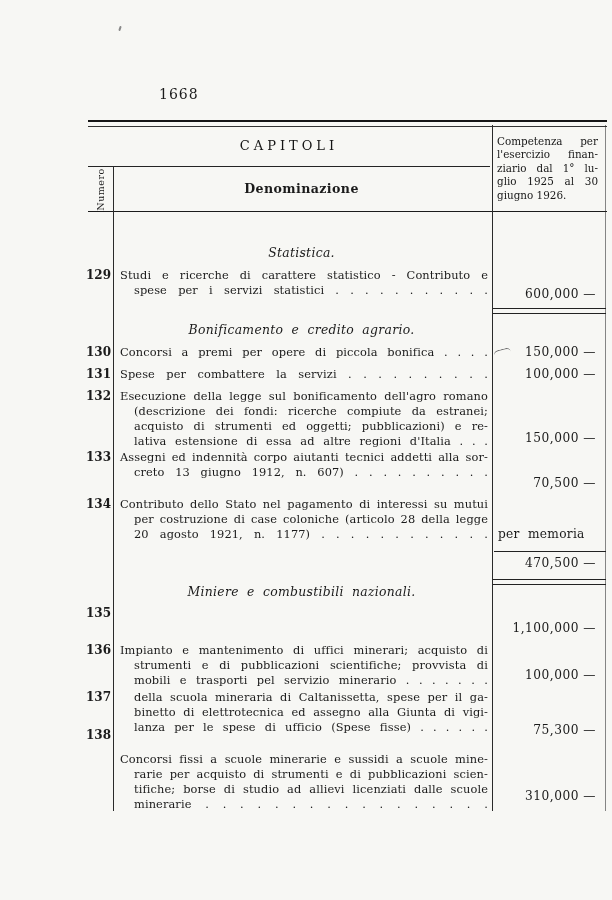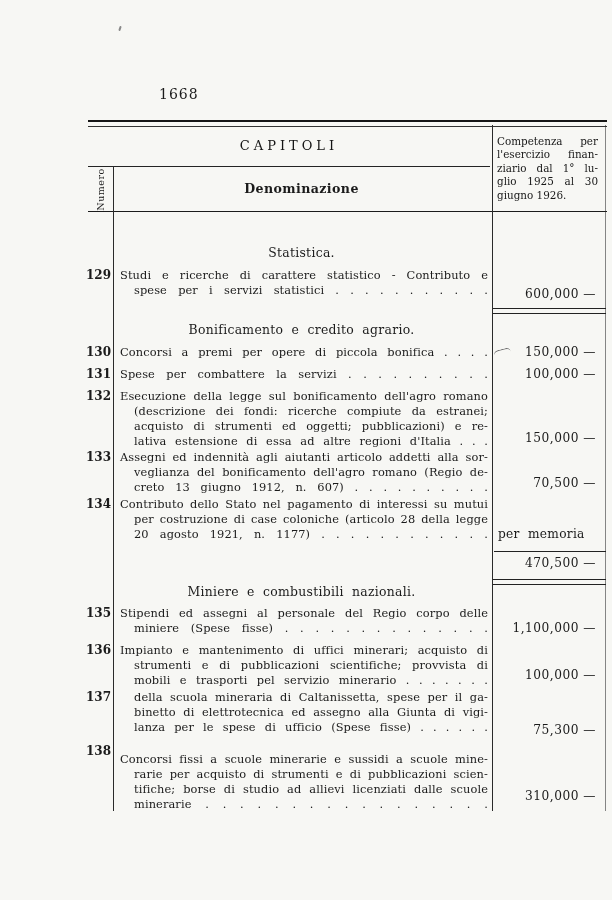--- a/index.html
+++ b/index.html
@@ -28,21 +28,21 @@
                 text-align:center;font-size:13px;letter-spacing:4px;color:#141414;}
   .hdr-denominazione{position:absolute;left:113px;top:167px;width:377px;height:44px;line-height:44px;
                 text-align:center;font-size:12.6px;letter-spacing:.4px;font-weight:bold;}
   .hdr-numero{position:absolute;left:88px;top:167px;width:25px;height:44px;display:flex;align-items:center;justify-content:center;}
   .hdr-numero span{transform:rotate(-90deg);font-size:9.5px;letter-spacing:.5px;white-space:nowrap;}
   .hdr-competenza{position:absolute;left:497px;top:135px;width:101px;font-size:10.4px;line-height:13.4px;color:#181818;}
   .hdr-competenza .tline{text-align:justify;text-align-last:justify;-moz-text-align-last:justify;}
   .hdr-competenza .tline:last-child{text-align-last:left;-moz-text-align-last:left;}
 
   
-  .heading{position:absolute;left:113px;width:377px;text-align:center;
+  .heading{position:absolute;left:113px;width:377px;text-align:center;font-style:italic;
            font-size:12.4px;word-spacing:4px;letter-spacing:.3px;}
   .num{position:absolute;left:86px;width:24px;text-align:right;font-weight:bold;font-size:12px;}
   .desc{position:absolute;left:120px;width:368px;font-size:11.4px;line-height:15px;letter-spacing:.1px;}
   .desc .tline{text-align:justify;text-align-last:justify;-moz-text-align-last:justify;white-space:normal;}
   .desc .tline.cont{padding-left:14px;}
   .amt{position:absolute;left:493px;width:103px;text-align:right;font-size:12.2px;letter-spacing:.5px;white-space:nowrap;}
   .amt.memoria{text-align:left;padding-left:5px;word-spacing:4px;letter-spacing:.3px;}
   .stray{position:absolute;left:494px;top:349px;width:17px;height:7px;border-top:1.6px solid #6d6d6d;
          border-radius:60%/100%;transform:rotate(-14deg);}
 </style>
@@ -104,64 +104,59 @@
   <div class="desc" style="top:389px">
       <div class="tline">Esecuzione della legge sul bonificamento dell'agro romano</div>
       <div class="tline cont">(descrizione dei fondi: ricerche compiute da estranei;</div>
       <div class="tline cont">acquisto di strumenti ed oggetti; pubblicazioni) e re-</div>
       <div class="tline cont">lativa estensione di essa ad altre regioni d'Italia . . .</div>
     </div>
   <div class="amt" style="top:431px">150,000 —</div>
 
   <div class="num" style="top:450px">133</div>
   <div class="desc" style="top:450px">
-      <div class="tline">Assegni ed indennità agli aiutanti articolo addetti alla sor-</div>
-      <div class="tline cont">veglianza del bonificamento dell'agro romano (Regio de-</div>
+      <div class="tline">Assegni ed indennità corpo aiutanti tecnici addetti alla sor-</div>
       <div class="tline cont">creto 13 giugno 1912, n. 607) . . . . . . . . . .</div>
     </div>
   <div class="amt" style="top:476px">70,500 —</div>
 
   <div class="num" style="top:497px">134</div>
   <div class="desc" style="top:497px">
       <div class="tline">Contributo dello Stato nel pagamento di interessi su mutui</div>
       <div class="tline cont">per costruzione di case coloniche (articolo 28 della legge</div>
       <div class="tline cont">20 agosto 1921, n. 1177) . . . . . . . . . . . .</div>
     </div>
   <div class="amt memoria" style="top:527px">per memoria</div>
 
   <div class="amt-rule amt-single" style="top:551px"></div>
   <div class="amt" style="top:556px">470,500 —</div>
   <div class="amt-rule amt-double" style="top:579px"></div>
 
   <div class="heading" style="top:584px">Miniere e combustibili nazionali.</div>
 
   <div class="num" style="top:606px">135</div>
-  <div class="desc" style="top:606px">
-      <div class="tline">Stipendi ed assegni al personale del Regio corpo delle</div>
-      <div class="tline cont">miniere (Spese fisse) . . . . . . . . . . . . . .</div>
-    </div>
   <div class="amt" style="top:621px">1,100,000 —</div>
 
   <div class="num" style="top:643px">136</div>
   <div class="desc" style="top:643px">
       <div class="tline">Impianto e mantenimento di uffici minerari; acquisto di</div>
       <div class="tline cont">strumenti e di pubblicazioni scientifiche; provvista di</div>
       <div class="tline cont">mobili e trasporti pel servizio minerario . . . . . . .</div>
     </div>
   <div class="amt" style="top:668px">100,000 —</div>
 
   <div class="num" style="top:690px">137</div>
   <div class="desc" style="top:690px">
       <div class="tline cont">della scuola mineraria di Caltanissetta, spese per il ga-</div>
       <div class="tline cont">binetto di elettrotecnica ed assegno alla Giunta di vigi-</div>
       <div class="tline cont">lanza per le spese di ufficio (Spese fisse) . . . . . .</div>
     </div>
   <div class="amt" style="top:723px">75,300 —</div>
 
-  <div class="num" style="top:744px">138</div>
+  <div class="num" style="top:728px">138</div>
   <div class="desc" style="top:752px">
       <div class="tline">Concorsi fissi a scuole minerarie e sussidi a scuole mine-</div>
       <div class="tline cont">rarie per acquisto di strumenti e di pubblicazioni scien-</div>
       <div class="tline cont">tifiche; borse di studio ad allievi licenziati dalle scuole</div>
       <div class="tline cont">minerarie . . . . . . . . . . . . . . . . .</div>
     </div>
   <div class="amt" style="top:789px">310,000 —</div>
 
 </div>
 

